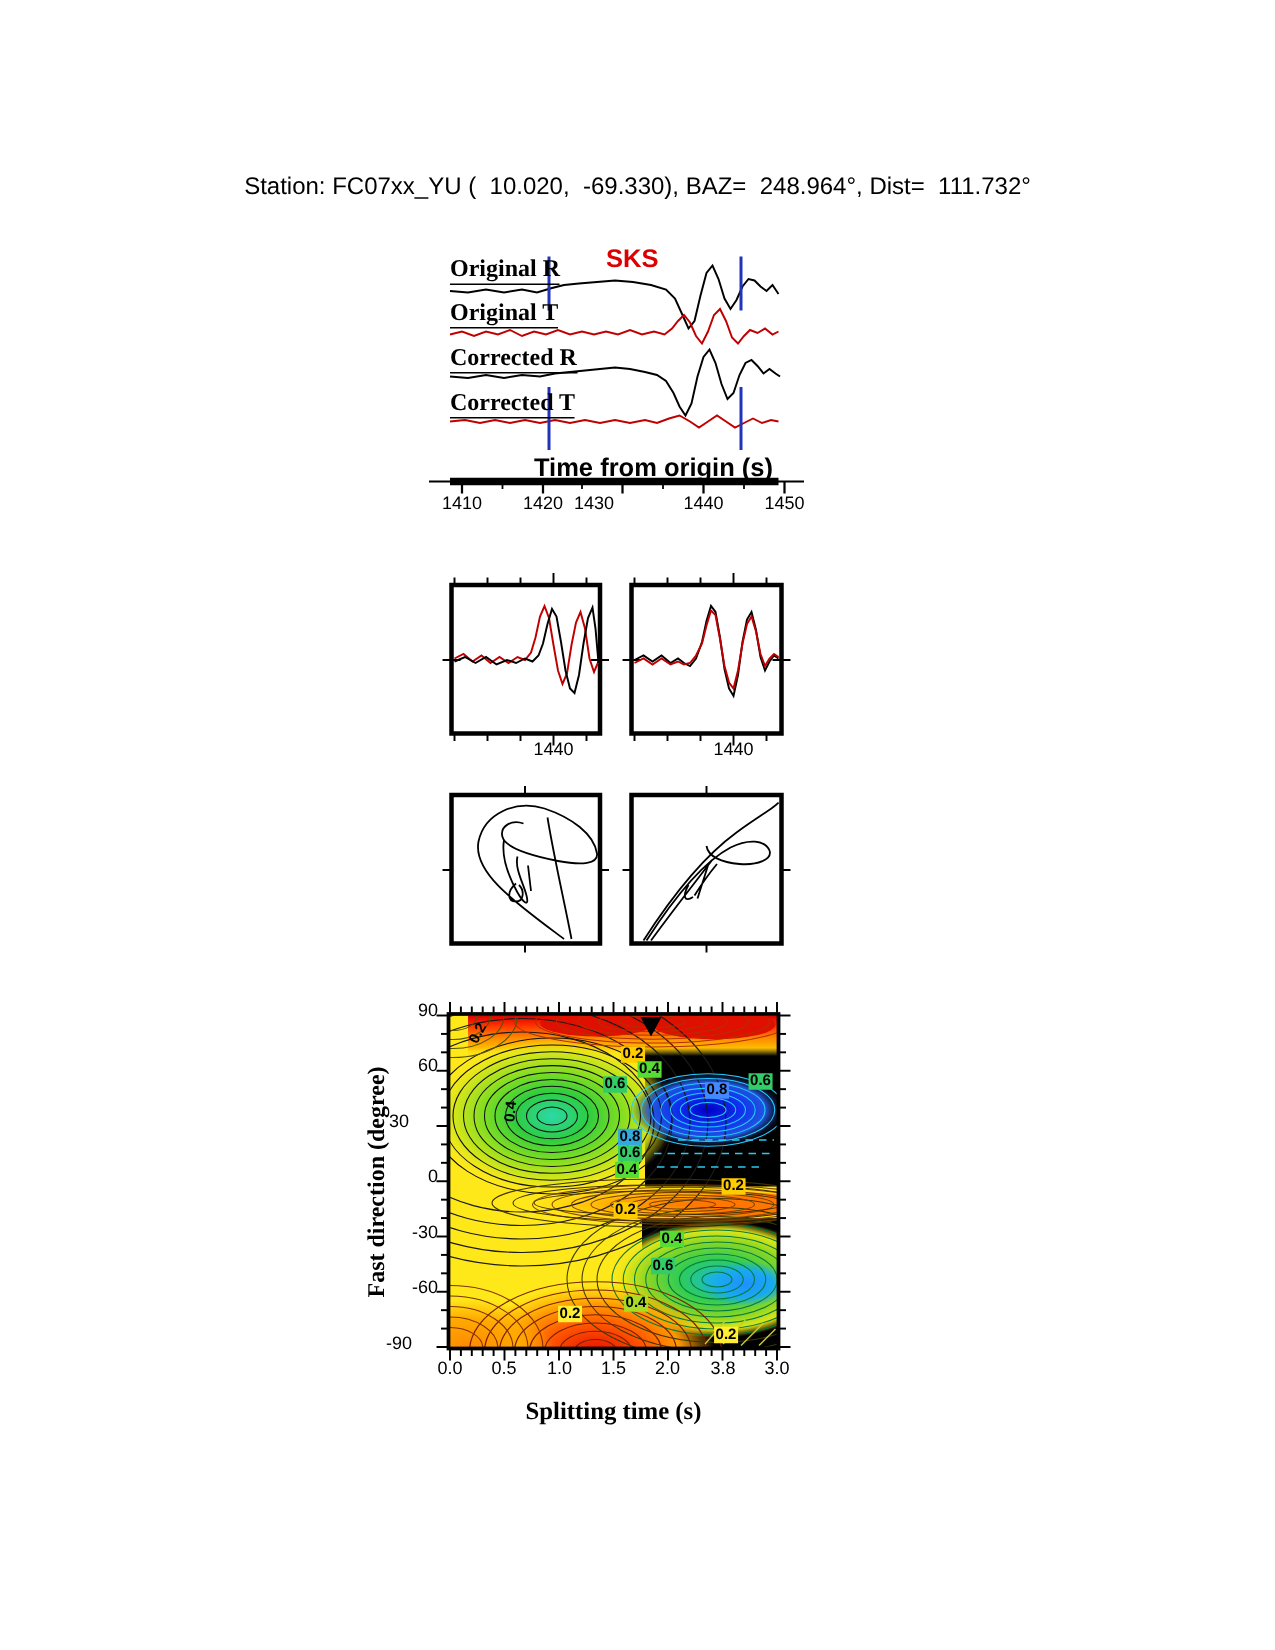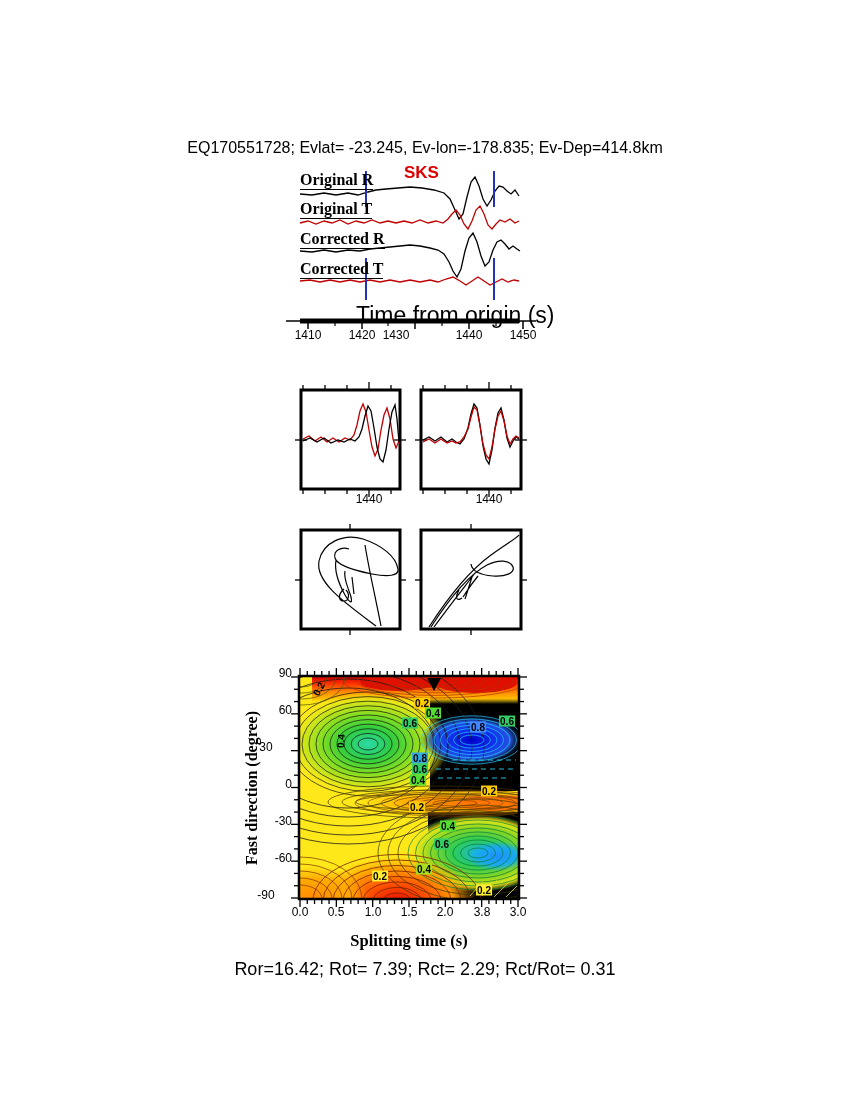--- a/index.html
+++ b/index.html
@@ -343,29 +343,29 @@
         <line x1="520" y1="713.8333333333334" x2="527" y2="713.8333333333334" stroke="#000" stroke-width="1.3"></line>
         <line x1="298" y1="701.5555555555555" x2="294" y2="701.5555555555555" stroke="#000" stroke-width="1.3"></line>
         <line x1="520" y1="701.5555555555555" x2="524" y2="701.5555555555555" stroke="#000" stroke-width="1.3"></line>
         <line x1="298" y1="689.2777777777778" x2="294" y2="689.2777777777778" stroke="#000" stroke-width="1.3"></line>
         <line x1="520" y1="689.2777777777778" x2="524" y2="689.2777777777778" stroke="#000" stroke-width="1.3"></line>
         <line x1="298" y1="677" x2="291" y2="677" stroke="#000" stroke-width="1.3"></line>
         <line x1="520" y1="677" x2="527" y2="677" stroke="#000" stroke-width="1.3"></line>
       </g>
   </svg>
 
-  <div class="abs hdr pre" style="top:139px;">EQ170551728; Evlat= -23.245, Ev-lon=-178.835; Ev-Dep=414.8km</div>
+  <div class="abs hdr pre" style="top:116px;">Station: FC07xx_YU (  10.020,  -69.330), BAZ=  248.964°, Dist=  111.732°</div>
 
   <div class="abs serifb tracelab" style="left:300px;top:171px;">Original R</div>
   <div class="abs serifb tracelab" style="left:300px;top:200px;">Original T</div>
   <div class="abs serifb tracelab" style="left:300px;top:230px;">Corrected R</div>
   <div class="abs serifb tracelab" style="left:300px;top:260px;">Corrected T</div>
   <div class="abs" style="left:404px;top:163px;font-weight:bold;font-size:17px;color:#DD0000;">SKS</div>
 
-  <div class="abs" style="left:356px;top:302px;font-size:23px;">Time from origin (s)</div>
+  <div class="abs" style="left:356px;top:302px;font-size:17px;font-weight:bold;">Time from origin (s)</div>
   <div class="abs ctr tick20" style="left:308px;top:328px;">1410</div>
   <div class="abs ctr tick20" style="left:362px;top:328px;">1420</div>
   <div class="abs ctr tick20" style="left:396px;top:328px;">1430</div>
   <div class="abs ctr tick20" style="left:469px;top:328px;">1440</div>
   <div class="abs ctr tick20" style="left:523px;top:328px;">1450</div>
 
   <div class="abs ctr tick20" style="left:369px;top:492px;">1440</div>
   <div class="abs ctr tick20" style="left:489px;top:492px;">1440</div>
 
   <div class="abs serifb" style="left:252px;top:788px;transform:translate(-50%,-50%) rotate(-90deg);font-size:16px;white-space:nowrap;">Fast direction (degree)</div>
@@ -400,14 +400,13 @@
       <span class="chip" style="left: 417px; top: 807px; background: rgb(255, 204, 0); transform: translate(-50%, -50%);">0.2</span>
       <span class="chip" style="left: 448px; top: 826px; background: rgb(85, 221, 51); transform: translate(-50%, -50%);">0.4</span>
       <span class="chip" style="left: 442px; top: 844px; background: rgb(51, 204, 102); transform: translate(-50%, -50%);">0.6</span>
       <span class="chip" style="left: 424px; top: 869px; background: rgb(170, 221, 34); transform: translate(-50%, -50%);">0.4</span>
       <span class="chip" style="left: 380px; top: 876px; background: rgb(255, 238, 51); transform: translate(-50%, -50%);">0.2</span>
       <span class="chip" style="left: 484px; top: 890px; background: rgb(255, 238, 51); transform: translate(-50%, -50%);">0.2</span>
       <span class="chip" style="left: 319px; top: 689px; background: transparent; transform: translate(-50%, -50%) rotate(-62deg);">0.2</span>
       <span class="chip" style="left: 341px; top: 741px; background: transparent; transform: translate(-50%, -50%) rotate(-85deg);">0.4</span>
     </div>
 
-  <div class="abs hdr" style="top:959px;font-size:18px;">Ror=16.42; Rot= 7.39; Rct= 2.29; Rct/Rot= 0.31</div>
 </div>
 
 </body></html>

